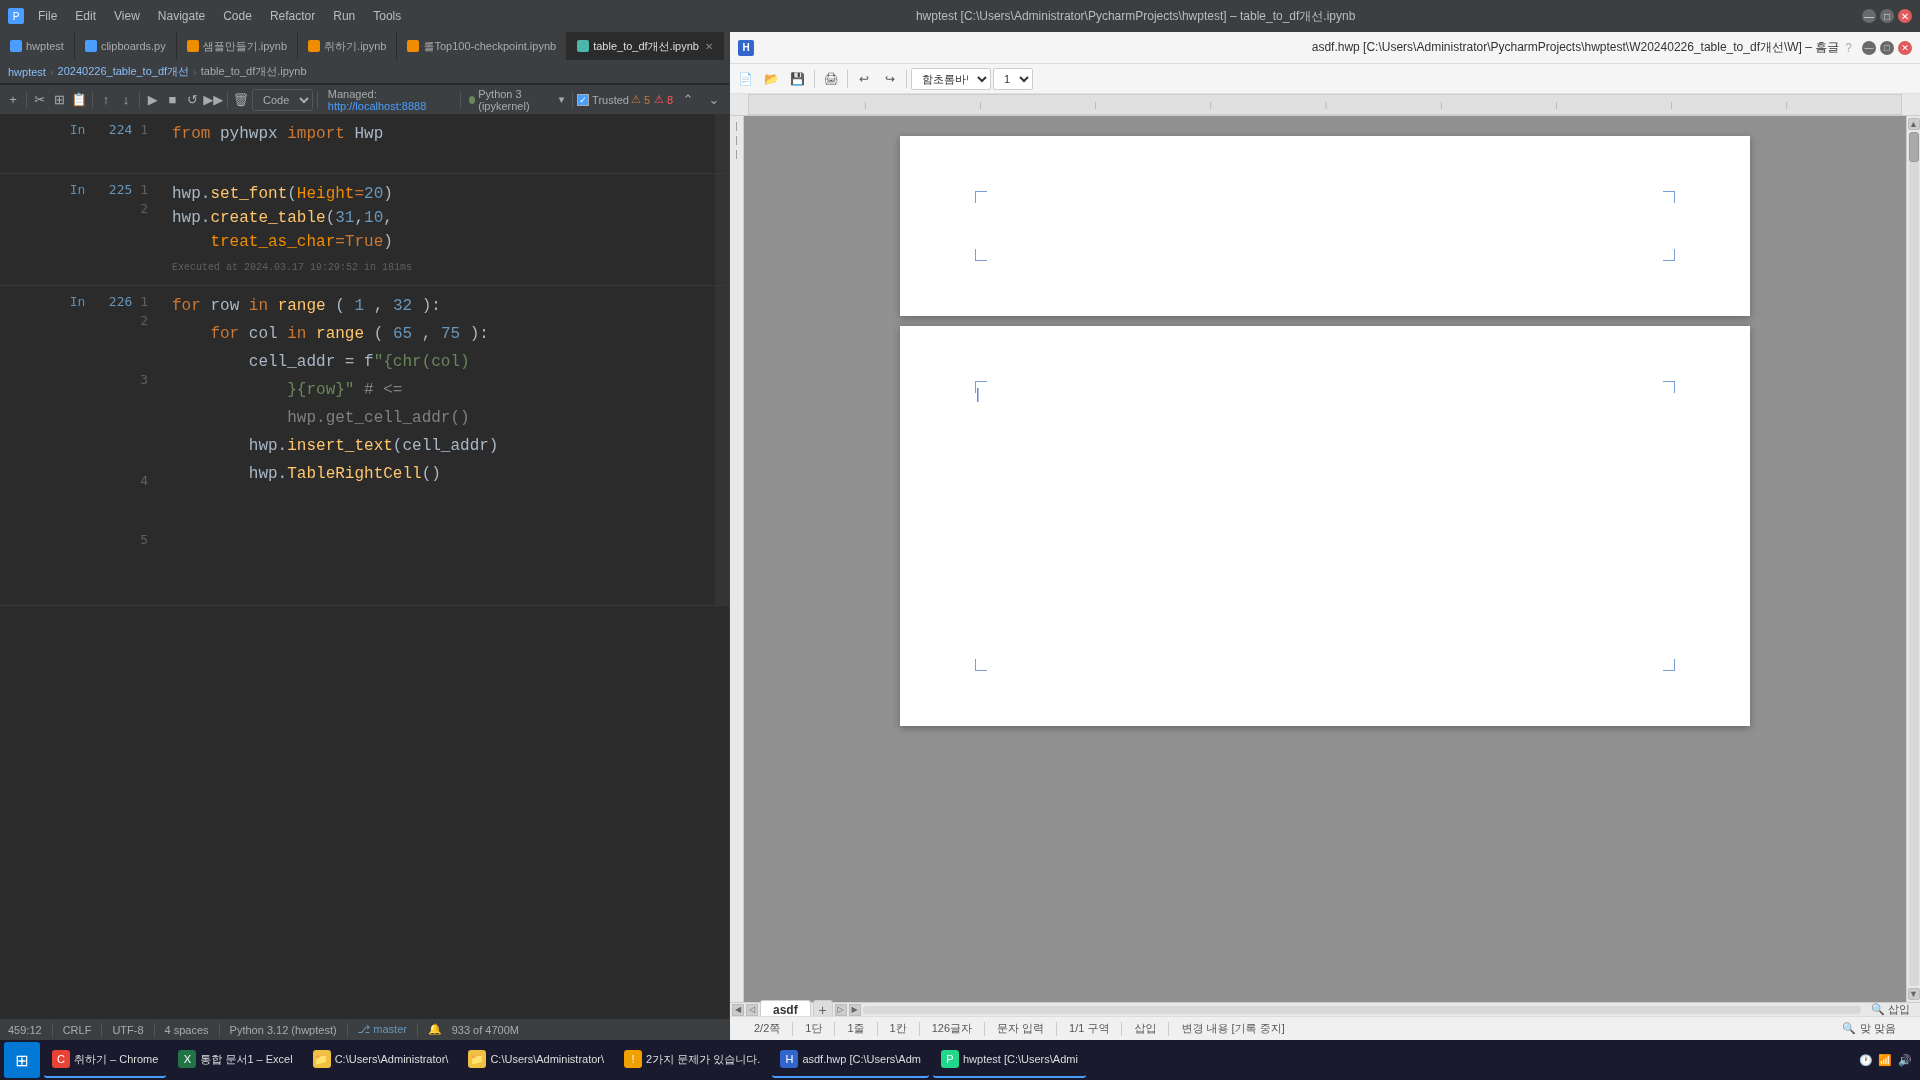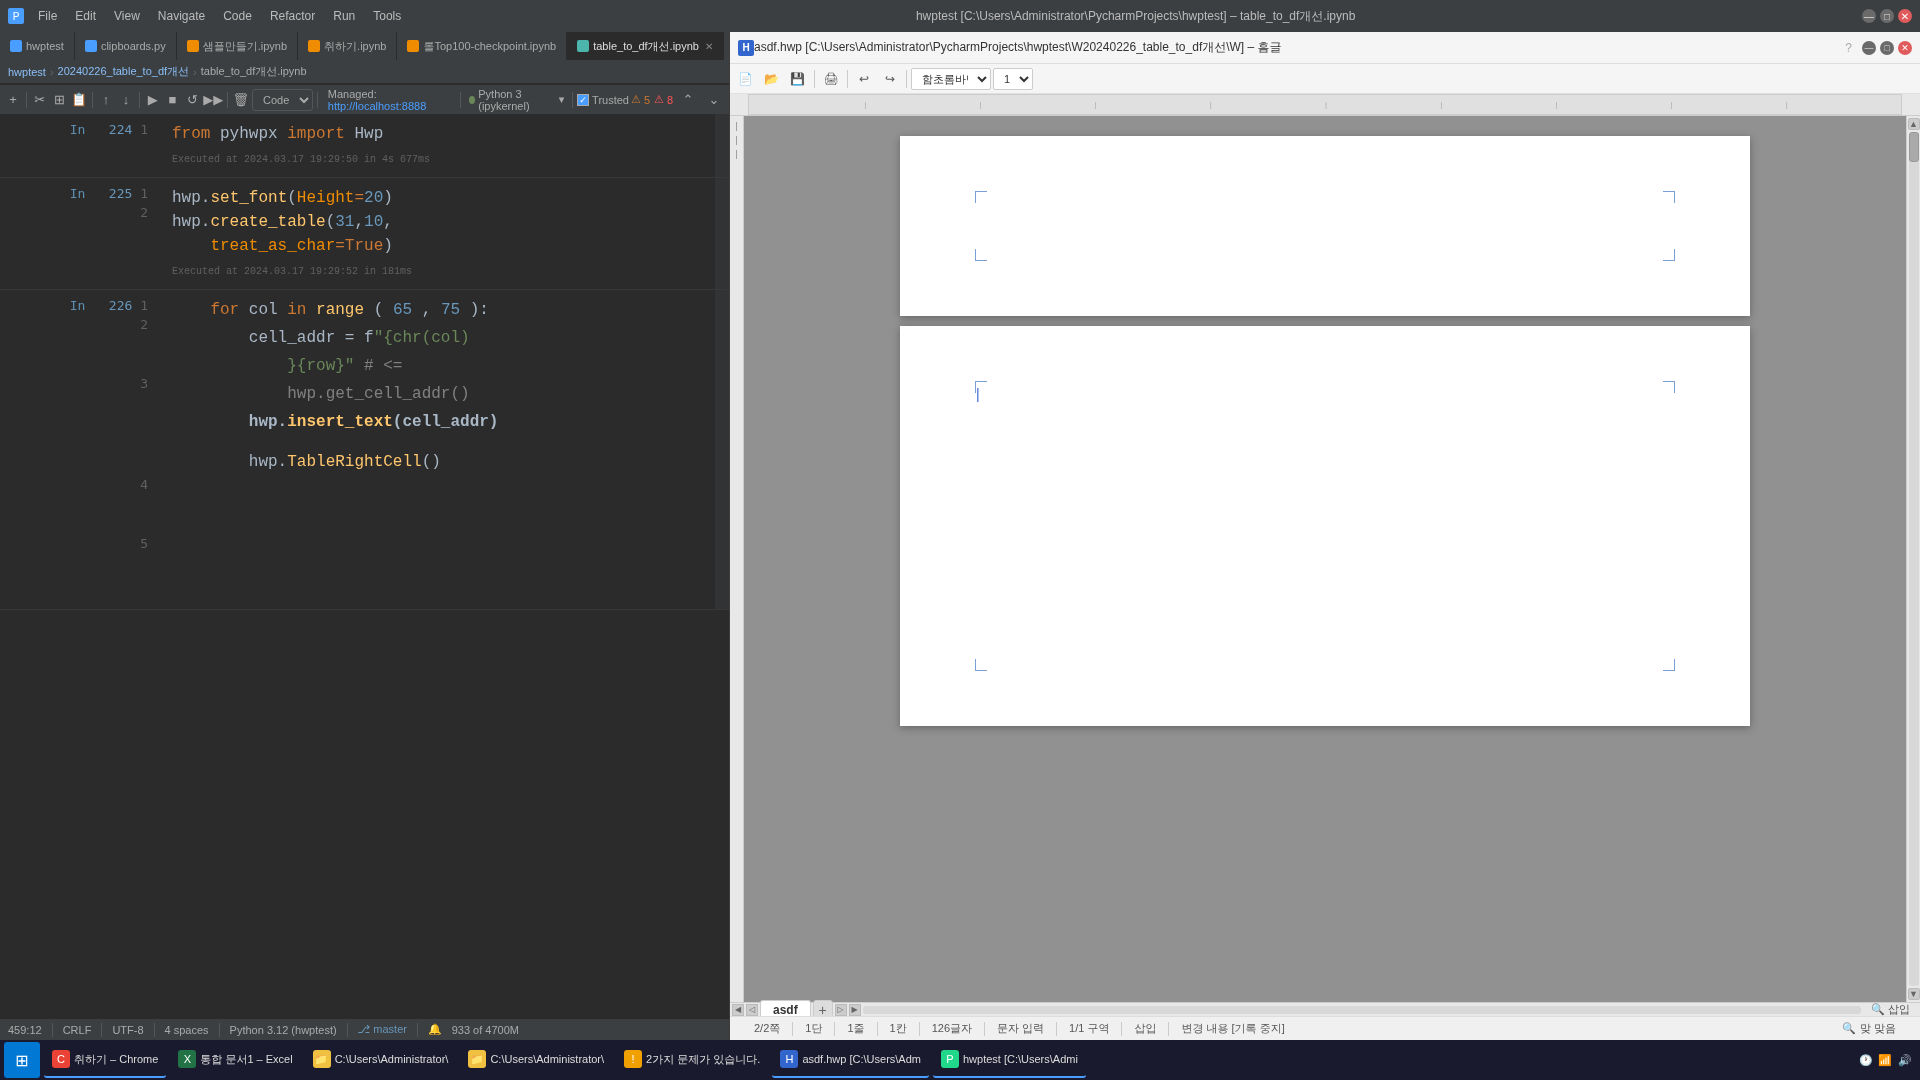--- a/index.html
+++ b/index.html
@@ -201,21 +201,21 @@
       height: 32px;
       background: #f5f5f5;
       display: flex;
       align-items: center;
       justify-content: space-between;
       padding: 0 8px;
       border-bottom: 1px solid #ddd;
       font-size: 12px;
       color: #333;
     }
-    .hwp-title-text { flex: 1; text-align: left; }
+    .hwp-title-text { flex: 1; text-align: right; }
     .hwp-win-controls { display: flex; gap: 4px; }
     .hwp-ctrl { width: 14px; height: 14px; border-radius: 50%; font-size: 9px; display: flex; align-items: center; justify-content: center; cursor: pointer; }
     .hwp-ctrl.min { background: #6a6a6a; color: #ddd; }
     .hwp-ctrl.max { background: #6a6a6a; color: #ddd; }
     .hwp-ctrl.close { background: #e05c5c; color: #fff; }
 
     
     .hwp-menubar {
       height: 28px;
       background: #f5f5f5;
@@ -615,21 +615,20 @@
         <div class="cell-content">
           <div>
             <span class="kw">from</span>
             <span> </span>
             <span style="color:#a9b7c6">pyhwpx</span>
             <span> </span>
             <span class="kw">import</span>
             <span> </span>
             <span style="color:#a9b7c6">Hwp</span>
           </div>
-          <div class="cell-execution-info">Executed at 2024.03.17 19:29:50 in 4s 677ms</div>
         </div>
         <div style="width:14px;background:#313335;flex-shrink:0;display:flex;flex-direction:column;"></div>
       </div>
 
       <div class="cell">
         <div class="cell-gutter">
           <div class="cell-label">
             <span class="in-text">In</span>
             &nbsp;
             <span class="num-text">225</span>
@@ -659,20 +658,32 @@
             &nbsp;
             <span class="num-text">226</span>
             <span style="color:#606060">1</span>
           </div>
           <div class="cell-lineno">2</div>
           <div class="cell-lineno" style="margin-top:44px;">3</div>
           <div class="cell-lineno" style="margin-top:86px;">4</div>
           <div class="cell-lineno" style="margin-top:44px;">5</div>
         </div>
         <div class="cell-content">
+          <div style="margin-bottom:4px;">
+            <span class="kw">for</span>
+            <span style="color:#a9b7c6"> row </span>
+            <span class="kw">in</span>
+            <span style="color:#a9b7c6"> </span>
+            <span class="fn">range</span>
+            <span style="color:#a9b7c6">(</span>
+            <span class="num">1</span>
+            <span style="color:#a9b7c6">, </span>
+            <span class="num">32</span>
+            <span style="color:#a9b7c6">):</span>
+          </div>
           <div style="margin-bottom:4px;">
             &nbsp;&nbsp;&nbsp;&nbsp;<span class="kw">for</span>
             <span style="color:#a9b7c6"> col </span>
             <span class="kw">in</span>
             <span style="color:#a9b7c6"> </span>
             <span class="fn">range</span>
             <span style="color:#a9b7c6">(</span>
             <span class="num">65</span>
             <span style="color:#a9b7c6">, </span>
             <span class="num">75</span>
@@ -682,21 +693,21 @@
             &nbsp;&nbsp;&nbsp;&nbsp;&nbsp;&nbsp;&nbsp;&nbsp;<span style="color:#a9b7c6">cell_addr = f</span><span style="color:#6a8759">"{chr(col)</span>
           </div>
           <div style="margin-bottom:4px;">
             &nbsp;&nbsp;&nbsp;&nbsp;&nbsp;&nbsp;&nbsp;&nbsp;&nbsp;&nbsp;&nbsp;&nbsp;<span style="color:#6a8759">}{row}"</span>
             <span style="color:#a9b7c6">  </span>
             <span class="comment"># &lt;=</span>
           </div>
           <div style="margin-bottom:4px;color:#808080;">
             &nbsp;&nbsp;&nbsp;&nbsp;&nbsp;&nbsp;&nbsp;&nbsp;&nbsp;&nbsp;&nbsp;&nbsp;<span style="color:#808080">hwp.get_cell_addr()</span>
           </div>
-          <div style="margin-bottom:16px;font-weight:bold;">
+          <div style="margin-bottom:4px;">
             &nbsp;&nbsp;&nbsp;&nbsp;&nbsp;&nbsp;&nbsp;&nbsp;<span style="color:#a9b7c6">hwp.</span><span class="fn">insert_text</span><span style="color:#a9b7c6">(cell_addr)</span>
           </div>
           <div style="margin-bottom:16px;">
             &nbsp;&nbsp;&nbsp;&nbsp;&nbsp;&nbsp;&nbsp;&nbsp;<span style="color:#a9b7c6">hwp.</span><span class="fn">TableRightCell</span><span style="color:#a9b7c6">()</span>
           </div>
         </div>
         <div style="width:14px;background:#313335;flex-shrink:0;"></div>
       </div>
 
     </div>

